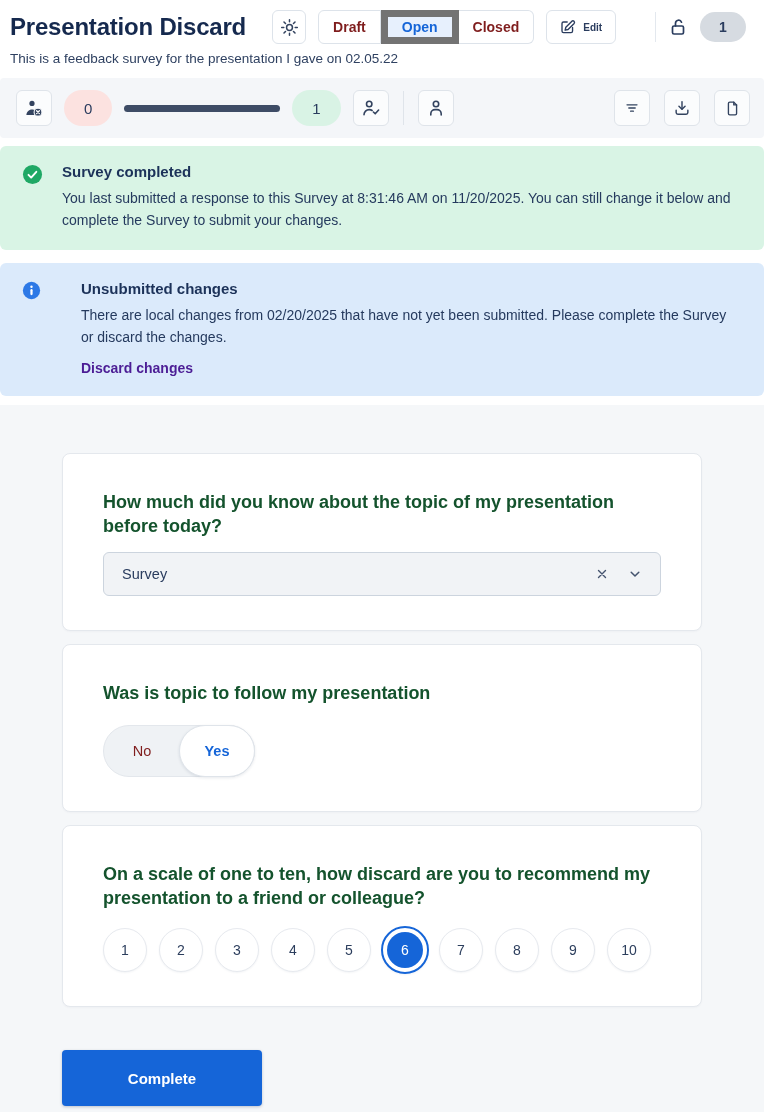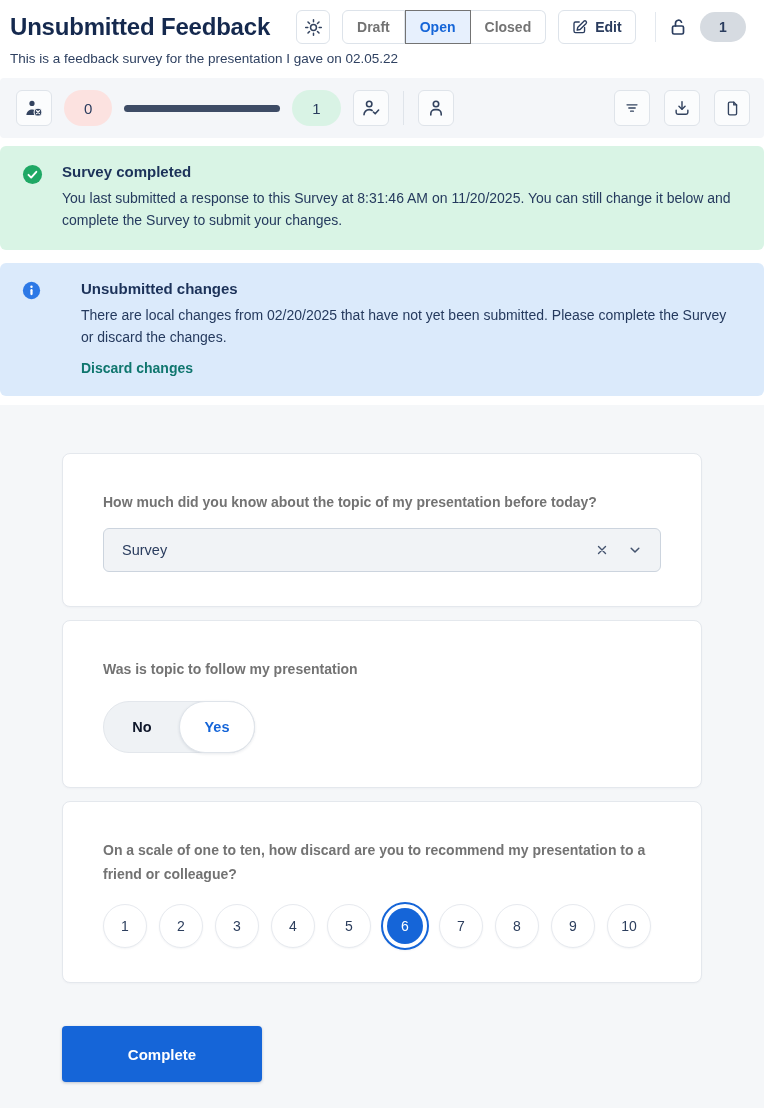--- a/index.html
+++ b/index.html
@@ -5,25 +5,25 @@
   * { box-sizing: border-box; margin: 0; padding: 0; }
   html,body { width: 764px; background: #ffffff; font-family: "Liberation Sans", sans-serif; }
   .page { width: 764px; min-height: 1112px; background: #ffffff; }
 
   
   .topbar { display: flex; align-items: center; padding: 10px 18px 0 10px; }
   .page-title { font-size: 24px; font-weight: 700; color: #15294e; letter-spacing: -0.2px; margin-right: 26px; white-space: nowrap; }
   .top-controls { display: flex; align-items: center; gap: 12px; flex: 1; }
   .icon-btn { display: flex; align-items: center; justify-content: center; width: 34px; height: 34px; background: #fff; border: 1px solid #dde3ea; border-radius: 6px; cursor: pointer; color: #33435f; }
   .segmented { display: flex; align-items: stretch; height: 34px; }
-  .seg { background: #fff; border: 1px solid #dde3ea; color: #737373; font-size: 14px; font-weight: 600; padding: 0 14px; cursor: pointer; display: flex; align-items: center; }
+  .seg { background: #fff; border: 1px solid #dde3ea; color: #7f1d1d; font-size: 14px; font-weight: 600; padding: 0 14px; cursor: pointer; display: flex; align-items: center; }
   .seg:first-child { border-radius: 6px 0 0 6px; }
   .seg:last-child { border-radius: 0 6px 6px 0; border-left: none; }
-  .seg.active { background: #e7f0fd; color: #1565d8; border: 1px solid #737373; }
-  .edit-btn { display: flex; align-items: center; gap: 7px; height: 34px; padding: 0 13px; background: #fff; border: 1px solid #dde3ea; border-radius: 6px; font-size: 14px; font-weight: 600; color: #2a3c5e; cursor: pointer; }
+  .seg.active { background: #e7f0fd; color: #1565d8; border: 7px solid #737373; }
+  .edit-btn { display: flex; align-items: center; gap: 7px; height: 34px; padding: 0 13px; background: #fff; border: 1px solid #dde3ea; border-radius: 6px; font-size: 10px; font-weight: 600; color: #2a3c5e; cursor: pointer; }
   .vdiv { width: 1px; height: 30px; background: #e3e8ee; margin-left: auto; }
   .lock-wrap { display: flex; align-items: center; color: #2a3c5e; }
   .count-pill { display: inline-flex; align-items: center; justify-content: center; min-width: 46px; height: 30px; background: #d6dbe1; border-radius: 15px; font-size: 14px; font-weight: 600; color: #2a3c5e; }
   .desc { font-size: 13.5px; color: #2f4161; margin: 7px 0 0 10px; }
 
   
   .toolbar { margin-top: 12px; height: 60px; background: #f4f6f9; border-radius: 4px; display: flex; align-items: center; padding: 0 14px 0 16px; }
   .tb-left { display: flex; align-items: center; gap: 12px; }
   .tb-right { display: flex; align-items: center; gap: 14px; margin-left: auto; }
   .tb-btn { display: flex; align-items: center; justify-content: center; width: 36px; height: 36px; background: #fbfcfd; border: 1px solid #dfe4ea; border-radius: 6px; cursor: pointer; color: #33435f; }
@@ -33,52 +33,52 @@
   .progress-track { width: 156px; height: 7px; border-radius: 4px; background: #3e4c66; }
   .tb-div { width: 1px; height: 34px; background: #dfe4ea; margin: 0 2px; }
 
   
   .banner { margin-top: 8px; border-radius: 6px; padding: 17px 24px 19px 22px; display: flex; gap: 13px; }
   .banner.success { background: #d9f4e5; gap: 19px; }
   .banner.info { margin-top: 13px; background: #dbeafb; gap: 40px; }
   .banner .b-icon { flex: 0 0 auto; margin-top: 1px; }
   .b-title { font-size: 15px; font-weight: 700; color: #1c3259; margin-bottom: 7px; }
   .b-text { font-size: 14px; color: #253a5e; line-height: 22px; max-width: 690px; }
-  .b-link { display: inline-block; margin-top: 12px; font-size: 14px; font-weight: 700; color: #0f766e; text-decoration: none; cursor: pointer; }
+  .b-link { display: inline-block; margin-top: 12px; font-size: 14px; font-weight: 700; color: #4c1d95; text-decoration: none; cursor: pointer; }
 
   
   .survey-section { margin-top: 9px; background: #f5f7f9; padding: 48px 62px 26px; }
   .card { background: #ffffff; border: 1px solid #e4e8ed; border-radius: 8px; padding: 36px 40px 34px; margin-bottom: 13px; box-shadow: 0 1px 2px rgba(20,35,70,0.03); }
-  .q-label { font-size: 14px; font-weight: 700; color: #737373; line-height: 24px; max-width: 560px; }
+  .q-label { font-size: 18px; font-weight: 700; color: #14532d; line-height: 24px; max-width: 560px; }
 
   .select-box { margin-top: 14px; height: 44px; background: #f1f3f6; border: 1px solid #ccd4de; border-radius: 6px; display: flex; align-items: center; padding: 0 18px; cursor: pointer; }
   .select-value { font-size: 14.5px; color: #2a3c5e; }
   .select-actions { margin-left: auto; display: flex; align-items: center; gap: 20px; color: #44536e; }
   .clear-x, .chev { display: flex; align-items: center; cursor: pointer; }
 
   .toggle { margin-top: 20px; display: inline-flex; align-items: center; background: #eff2f5; border: 1px solid #e3e7ec; border-radius: 999px; height: 52px; }
-  .toggle-opt { width: 76px; text-align: center; font-size: 14.5px; color: #0f172a; cursor: pointer; font-weight: bold; }
+  .toggle-opt { width: 76px; text-align: center; font-size: 14.5px; color: #7f1d1d; cursor: pointer; }
   .toggle-opt.active { height: 52px; margin: -1px; background: #ffffff; border: 1px solid #dfe4ea; border-radius: 999px; color: #1565d8; font-weight: 700; display: flex; align-items: center; justify-content: center; box-shadow: 0 1px 3px rgba(20,35,70,0.10); }
 
   .scale-row { margin-top: 18px; display: flex; gap: 12px; }
   .scale-circle { width: 44px; height: 44px; border-radius: 50%; background: #fff; border: 1px solid #e7eaef; box-shadow: 0 1px 2px rgba(20,35,70,0.05); display: flex; align-items: center; justify-content: center; font-size: 14px; color: #2c3e5d; cursor: pointer; font-family: "Liberation Sans", sans-serif; }
   .scale-circle.selected { width: 48px; height: 48px; margin: -2px -2px; border: 2px solid #1565d8; }
   .scale-circle.selected .num { width: 36px; height: 36px; border-radius: 50%; background: #1565d8; color: #ffffff; display: flex; align-items: center; justify-content: center; }
 
   .complete-btn { margin-top: 30px; width: 200px; height: 56px; background: #1565d8; color: #ffffff; font-size: 15px; font-weight: 700; border: none; border-radius: 4px; cursor: pointer; box-shadow: 0 1px 3px rgba(20,35,70,0.25); font-family: Liberation Sans, sans-serif; }
 
   svg { display: block; }
 </style>
 </head>
 <body>
 
 <div class="page">
 
   <header class="topbar">
-    <h1 class="page-title">Unsubmitted Feedback</h1>
+    <h1 class="page-title">Presentation Discard</h1>
     <div class="top-controls">
       <button class="icon-btn">
         <span>
           <svg width="19" height="19" viewBox="0 0 20 20" fill="none" stroke="#33435f" stroke-width="1.6" stroke-linecap="round">
             <circle cx="10" cy="10" r="3.1"></circle>
             <path d="M10 1.8v2.2M10 16v2.2M1.8 10H4M16 10h2.2M4.2 4.2l1.6 1.6M14.2 14.2l1.6 1.6M15.8 4.2l-1.6 1.6M5.8 14.2l-1.6 1.6"></path>
           </svg>
         </span>
       </button>
       <div class="segmented">

